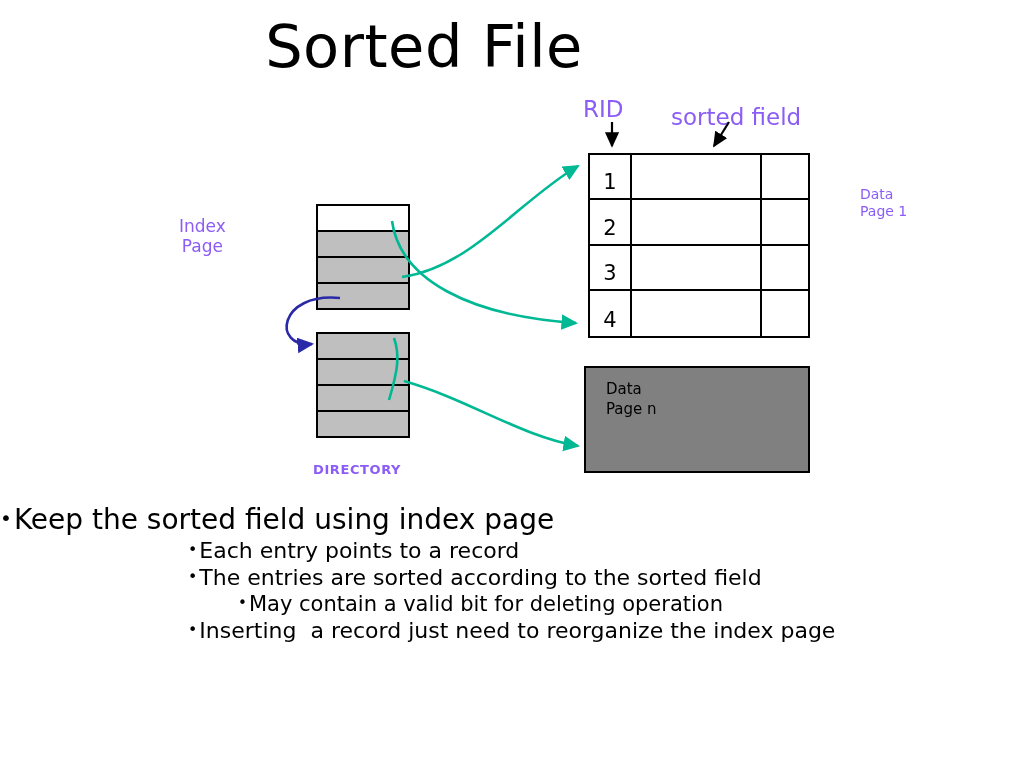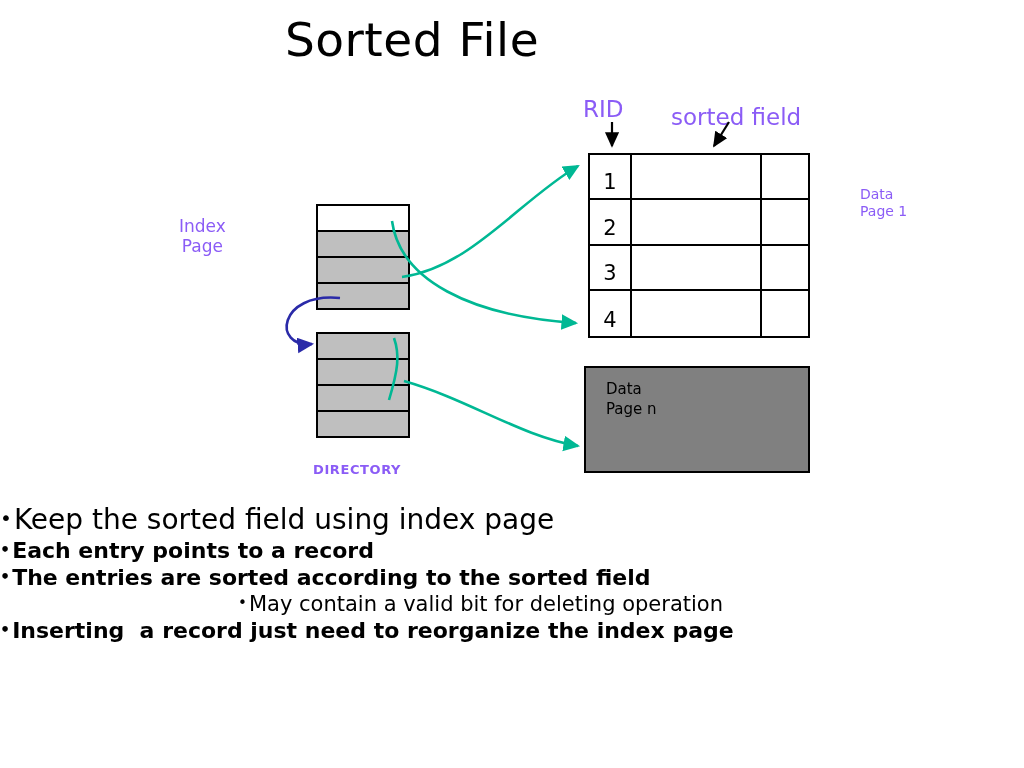--- a/index.html
+++ b/index.html
@@ -17,25 +17,26 @@
   }
 
   
   #slide-title {
     position: absolute;
     left: 0;
     top: 12px;
     width: 824px;
     text-align: center;
     font-family: "DejaVu Sans", sans-serif;
-    font-size: 47px;
+    font-size: 59px;
     font-weight: 400;
     letter-spacing: 0.5px;
     color: #000000;
     white-space: nowrap;
+    padding-left: 12px;
   }
 
   
   #diagram {
     position: absolute;
     left: 0;
     top: 0;
     width: 1024px;
     height: 500px;
   }
@@ -159,21 +160,21 @@
     width: 1024px;
   }
   .bullet-line {
     position: relative;
     font-family: "DejaVu Sans", sans-serif;
     color: #000000;
     white-space: pre;
     line-height: 1.0;
   }
   .lvl1 { font-size: 28px; margin-bottom: 6px; }
-  .lvl2 { font-size: 22px; margin-bottom: 5px; font-weight: bold; }
+  .lvl2 { font-size: 22px; padding-left: 188px; margin-bottom: 5px; }
   .lvl3 { font-size: 21px; padding-left: 238px; margin-bottom: 5px; }
   .bullet-dot::before {
     content: "\2022";
     display: inline-block;
     margin-right: 2px;
     font-size: 0.72em;
     vertical-align: 0.18em;
   }
 </style>
 </head>

